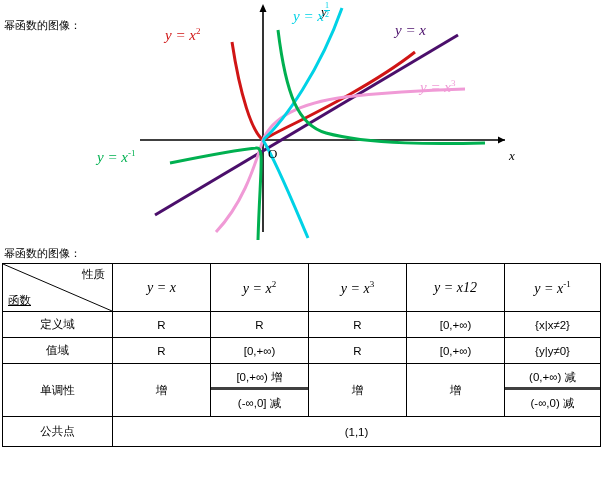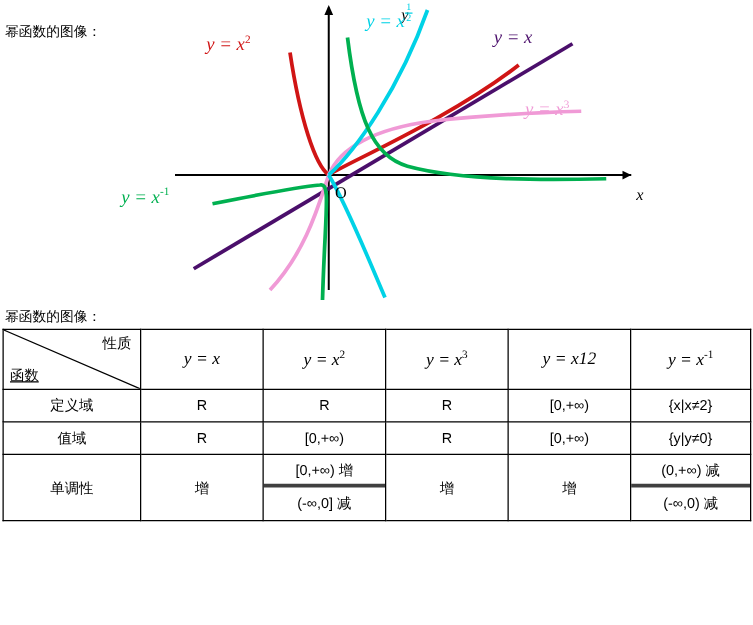--- a/index.html
+++ b/index.html
@@ -185,16 +185,20 @@
           <div>(-∞,0] 减</div>
         </td>
         <td style="height:52px">增</td>
         <td style="height:52px">增</td>
         <td class="nested" style="height:52px">
           <div class="top">(0,+∞) 减</div>
           <div>(-∞,0) 减</div>
         </td>
       </tr>
 
+      <tr>
+        <td style="height:30px">公共点</td>
+        <td colspan="5" style="height:30px">(1,1)</td>
+      </tr>
     </tbody>
   </table>
 
 </div>
 
 </body></html>

